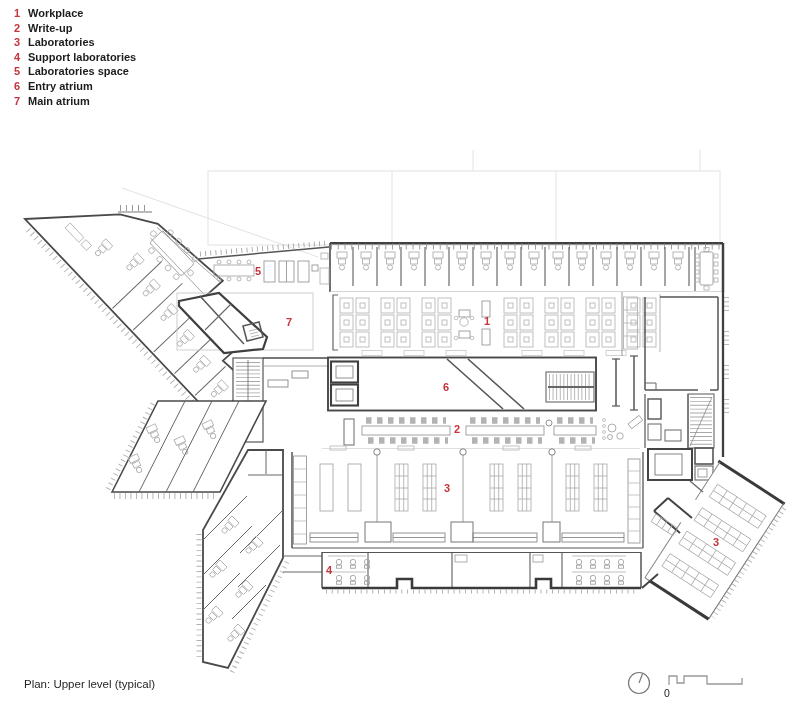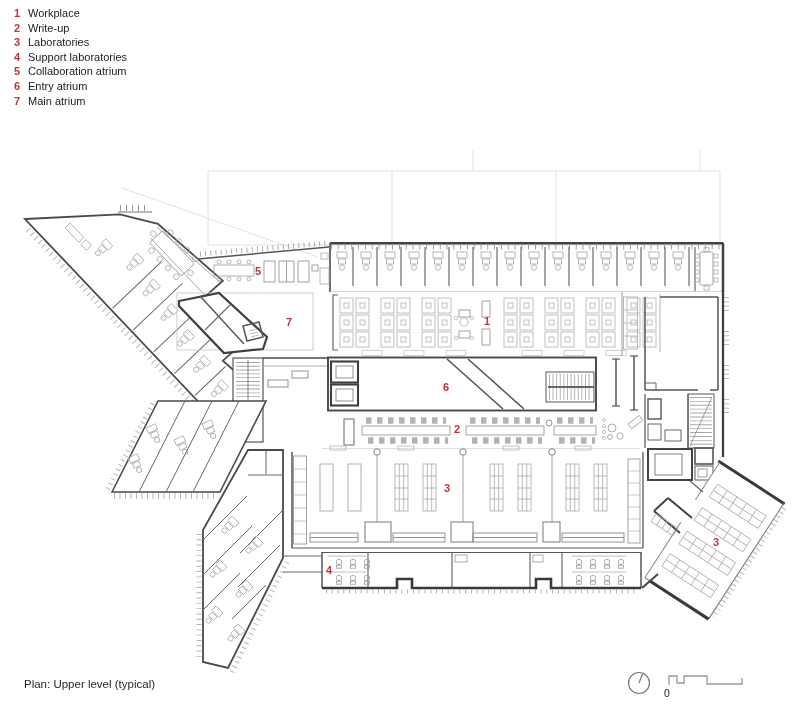--- a/index.html
+++ b/index.html
@@ -3,21 +3,21 @@
 <meta charset="utf-8">
 <style>
   html,body{margin:0;padding:0;background:#ffffff;}
   #page{position:relative;width:800px;height:727px;background:#fff;overflow:hidden;
         font-family:"Liberation Sans","DejaVu Sans",sans-serif;}
   #plan-svg{position:absolute;left:0;top:0;}
   
   #legend{position:absolute;left:14px;top:6px;font-size:11px;line-height:14.6px;color:#1c1c1c;}
   #legend .row{display:flex;}
   #legend .num{width:14px;color:#c5333b;font-weight:700;flex:0 0 14px;}
-  #legend .lab{font-weight:400;text-align:center;}
+  #legend .lab{font-weight:700;text-align:center;}
   
   #caption{position:absolute;left:24px;top:678px;font-size:11.5px;color:#262626;}
   
   .plan-num{position:absolute;transform:translate(-50%,-55%);font-size:11px;font-weight:700;color:#c5333b;}
   
   .scale-txt{position:absolute;font-size:10.5px;color:#222;}
 </style>
 </head>
 <body>
 
@@ -494,21 +494,21 @@
     <div class="row">
         <span class="num">3</span>
         <span class="lab">Laboratories</span>
       </div>
     <div class="row">
         <span class="num">4</span>
         <span class="lab">Support laboratories</span>
       </div>
     <div class="row">
         <span class="num">5</span>
-        <span class="lab">Collaboration atrium</span>
+        <span class="lab">Laboratories space</span>
       </div>
     <div class="row">
         <span class="num">6</span>
         <span class="lab">Entry atrium</span>
       </div>
     <div class="row">
         <span class="num">7</span>
         <span class="lab">Main atrium</span>
       </div>
   </div>

